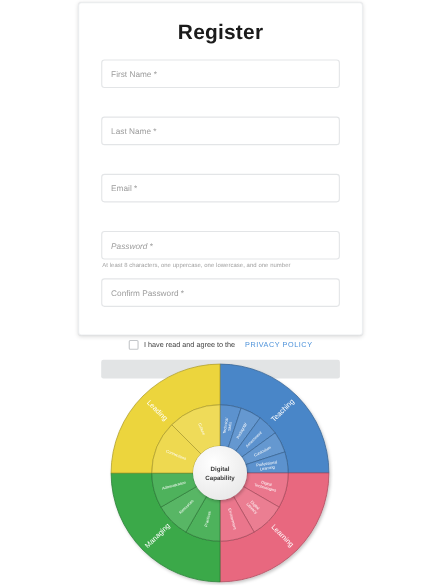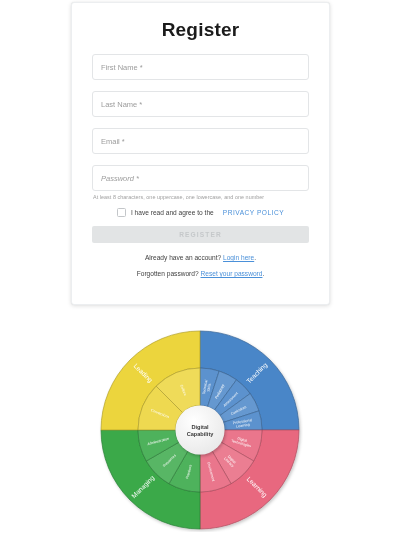--- a/index.html
+++ b/index.html
@@ -18,21 +18,21 @@
     background:#fff; border:1px solid #eceef0; border-radius:3px;
     box-shadow: 0 1px 4px rgba(0,0,0,0.13), 0 0 1px rgba(0,0,0,0.08);
     padding: 0 20px;
   }
   .card-title {
     text-align:center; font-size:19px; font-weight:bold; color:#1b1b1b;
     letter-spacing:0.2px; margin:16px 0 13px 0;
   }
   .field {
     width:100%; height:26px; border:1px solid #e3e5e7; border-radius:3px;
-    background:#fff; margin-bottom:11px; padding:0 8px;
+    background:#fff; margin-bottom:26px; padding:0 8px;
     font-family:"Liberation Sans", sans-serif; font-size:7.5px; color:#4a4a4a;
     outline:none;
   }
   .field::placeholder { color:#9c9c9c; font-size:7.5px; }
   .field.no-gap { margin-bottom:3px;font-style:italic; }
   .hint {
     font-size:5.4px; color:#a0a0a0; margin:0 0 8px 1px; letter-spacing:0.05px;
   }
   .agree-row {
     display:flex; align-items:center; justify-content:center;
@@ -87,20 +87,21 @@
     <input class="field" type="text" placeholder="First Name *" style="">
 
     <input class="field" type="text" placeholder="Last Name *" style="">
 
     <input class="field" type="text" placeholder="Email *" style="">
 
     <input class="field no-gap" type="password" placeholder="Password *" style="">
 
     <div class="hint">At least 8 characters, one uppercase, one lowercase, and one number</div>
 
+    <input class="field" type="password" placeholder="Confirm Password *" style="">
 
     <div class="agree-row">
       <div class="cbox"></div>
       <span class="agree-text">I have read and agree to the</span>
       <span class="policy-link">PRIVACY POLICY</span>
     </div>
 
     <button class="btn-register" disabled="">REGISTER</button>
 
     <div class="foot-line">

